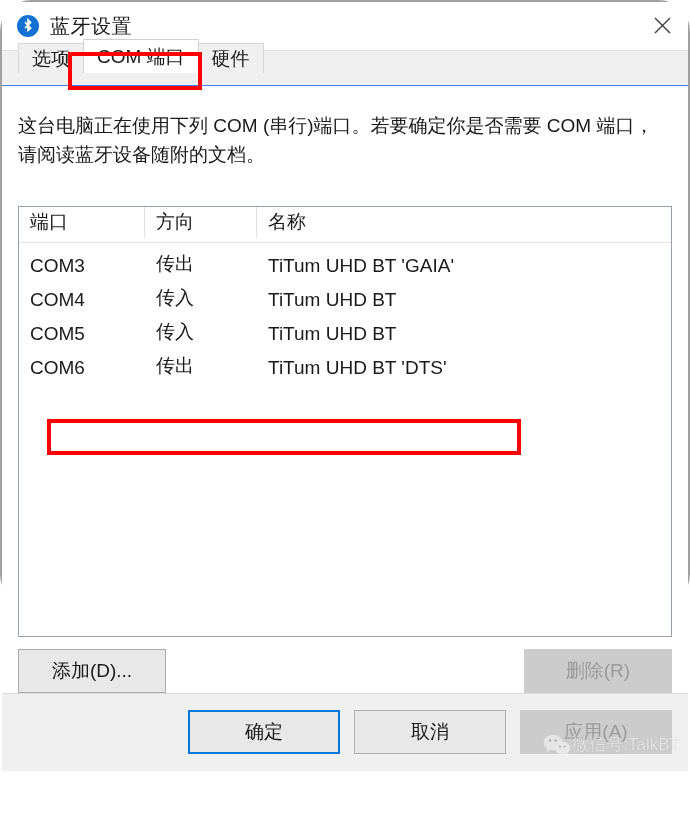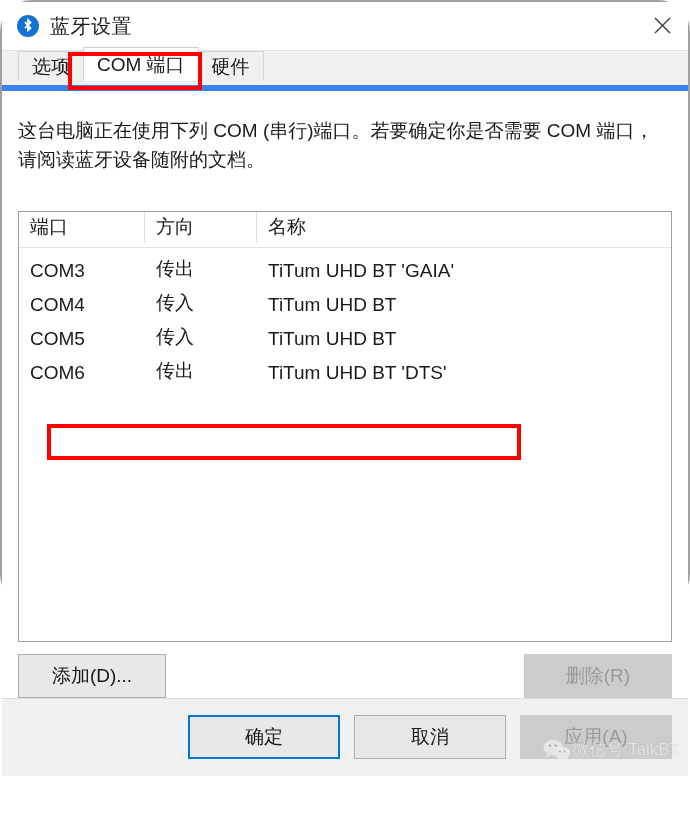--- a/index.html
+++ b/index.html
@@ -80,21 +80,21 @@
   .tabstrip-area {
     position: relative;
     height: 34px;
     flex: 0 0 34px;
     background: #f0f0f0;
     border-top: 1px solid #e2e2e2;
   }
   .tabstrip {
     position: absolute;
     left: 16px;
-    bottom: 4px;
+    bottom: 12px;
     display: flex;
     align-items: flex-end;
     height: 34px;
   }
   .tab {
     height: 30px;
     padding: 0 13px;
     display: flex;
     align-items: center;
     justify-content: center;
@@ -125,21 +125,21 @@
     border: 4px solid #ff0000;
     box-sizing: border-box;
     z-index: 20;
     pointer-events: none;
   }
 
   
   .page {
     flex: 1 1 auto;
     background: #ffffff;
-    border-top: 6px solid #3b82f6;
+    border-top: 1px solid #3b82f6;
     position: relative;
     display: flex;
     flex-direction: column;
     padding: 0 16px;
     box-sizing: border-box;
   }
   .page-inner {
     position: relative;
     flex: 1 1 auto;
     display: flex;

